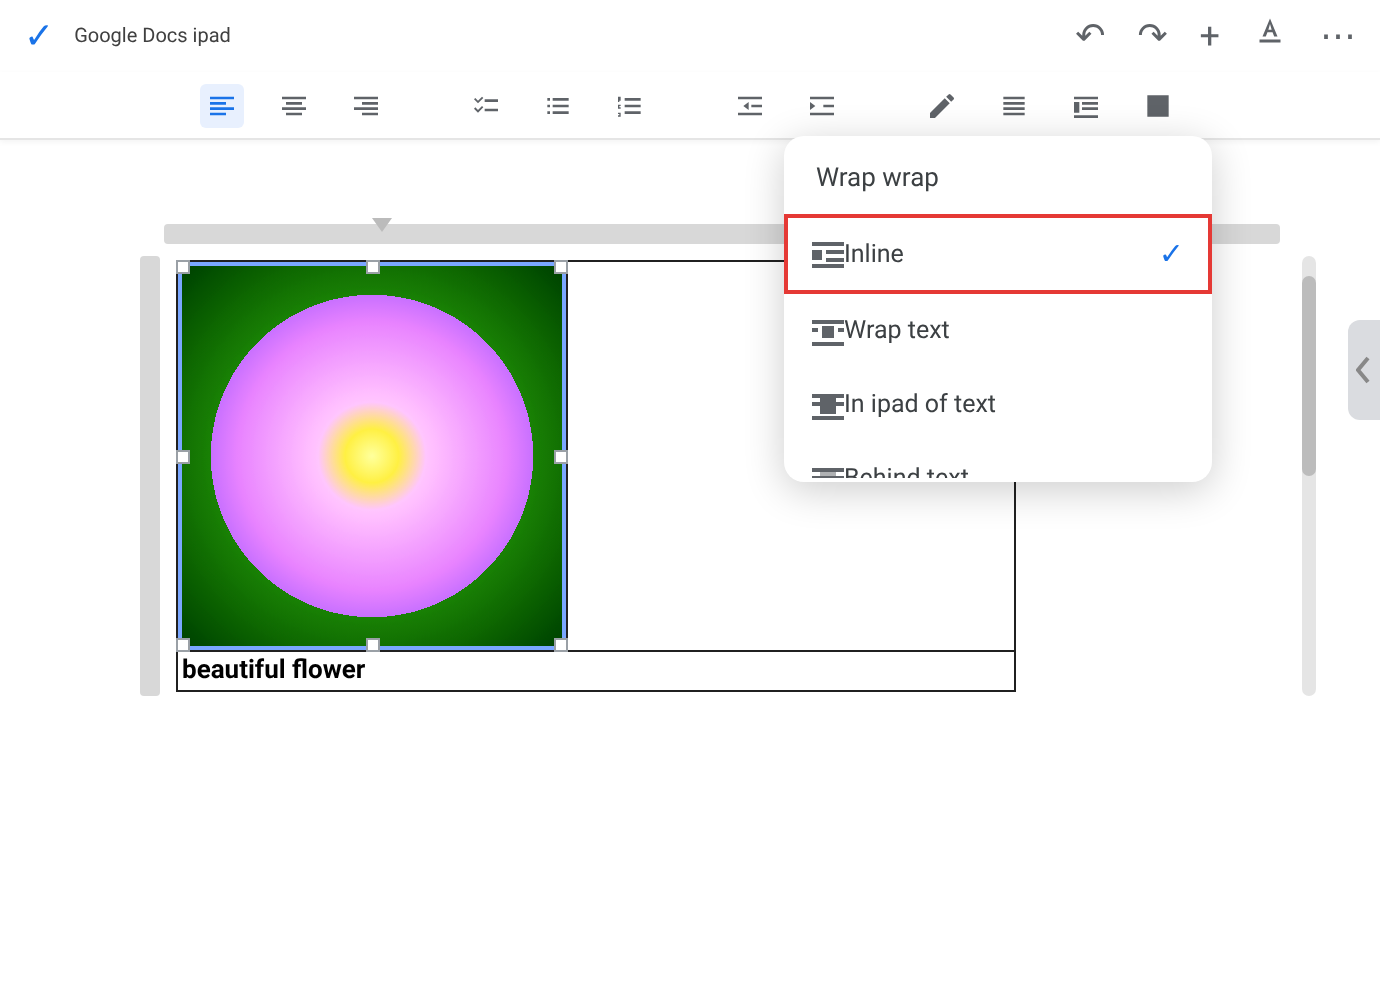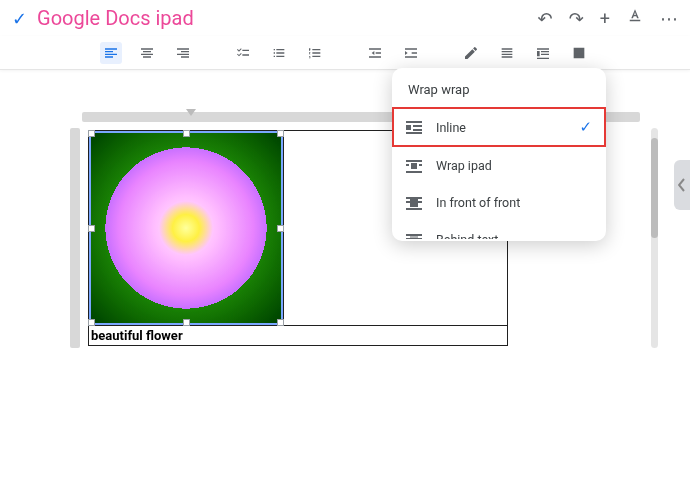--- a/index.html
+++ b/index.html
@@ -12,21 +12,21 @@
     position: relative;
   }
   .topbar {
     height: 36px;
     display: flex;
     align-items: center;
     padding: 0 12px;
     gap: 10px;
   }
   .check-icon { color: #1a73e8; font-size: 18px; }
-  .doc-title { font-size: 20px; color: #ec4899; flex: 0 0 auto; }
+  .doc-title { font-size: 10px; color: #404040; flex: 0 0 auto; }
   .top-spacer { flex: 1; }
   .top-actions { display: flex; align-items: center; gap: 16px; color: #5f6368; }
   .top-actions svg { width: 18px; height: 18px; fill: #5f6368; }
   .top-actions .plain { font-size: 18px; color: #5f6368; }
   .toolbar {
     height: 34px;
     border-bottom: 1px solid #e5e5e5;
     display: flex;
     align-items: center;
     justify-content: center;
@@ -96,21 +96,21 @@
   .popup {
     position: absolute; left: 392px; top: 68px; width: 214px;
     background: #fff; border-radius: 10px;
     box-shadow: 0 4px 20px rgba(0,0,0,0.2);
     overflow: hidden;
     padding-bottom: 2px;
   }
   .popup-title { font-size: 13px; color: #3c4043; padding: 14px 16px 10px; }
   .popup-item {
     display: flex; align-items: center;
-    padding: 11px 14px; gap: 14px; font-size: 12.5px; color: #3c4043;
+    padding: 11px 14px; font-size: 12.5px; color: #3c4043;
     position: relative;
   }
   .popup-item.highlighted { outline: 2px solid #e53935; outline-offset: -2px; }
   .popup-item .check { margin-left: auto; color: #1a73e8; font-size: 15px; }
   .wrap-icon { width: 16px; height: 12px; position: relative; flex: 0 0 16px; }
   .wrap-icon span { position: absolute; background: #5f6368; height: 2px; }
   .popup-cut { height: 18px; overflow: hidden; }
   .side-tab {
     position: absolute; right: 0; top: 160px; width: 16px; height: 50px;
     background: #dadce0; border-radius: 6px 0 0 6px;
@@ -252,32 +252,32 @@
   </div>
 
   <div class="popup-item">
     <div class="wrap-icon">
       <span style="left:0;top:0;width:16px"></span>
       <span style="left:5px;top:3px;width:6px;height:6px"></span>
       <span style="left:0;top:4px;width:3px"></span>
       <span style="left:13px;top:4px;width:3px"></span>
       <span style="left:0;top:11px;width:16px"></span>
     </div>
-    <span>Wrap ipad</span>
+    <span>Wrap text</span>
   </div>
 
 
   <div class="popup-item">
     <div class="wrap-icon">
       <span style="left:0;top:0;width:16px"></span>
       <span style="left:0;top:4px;width:16px"></span>
       <span style="left:4px;top:2px;width:8px;height:8px"></span>
       <span style="left:0;top:11px;width:16px"></span>
     </div>
-    <span>In front of front</span>
+    <span>In ipad of text</span>
   </div>
 
   <div class="popup-cut">
     <div class="popup-item">
       <div class="wrap-icon">
         <span style="left:0;top:0;width:16px"></span>
         <span style="left:4px;top:2px;width:8px;height:8px;opacity:.5"></span>
         <span style="left:0;top:4px;width:16px"></span>
 
       </div>

